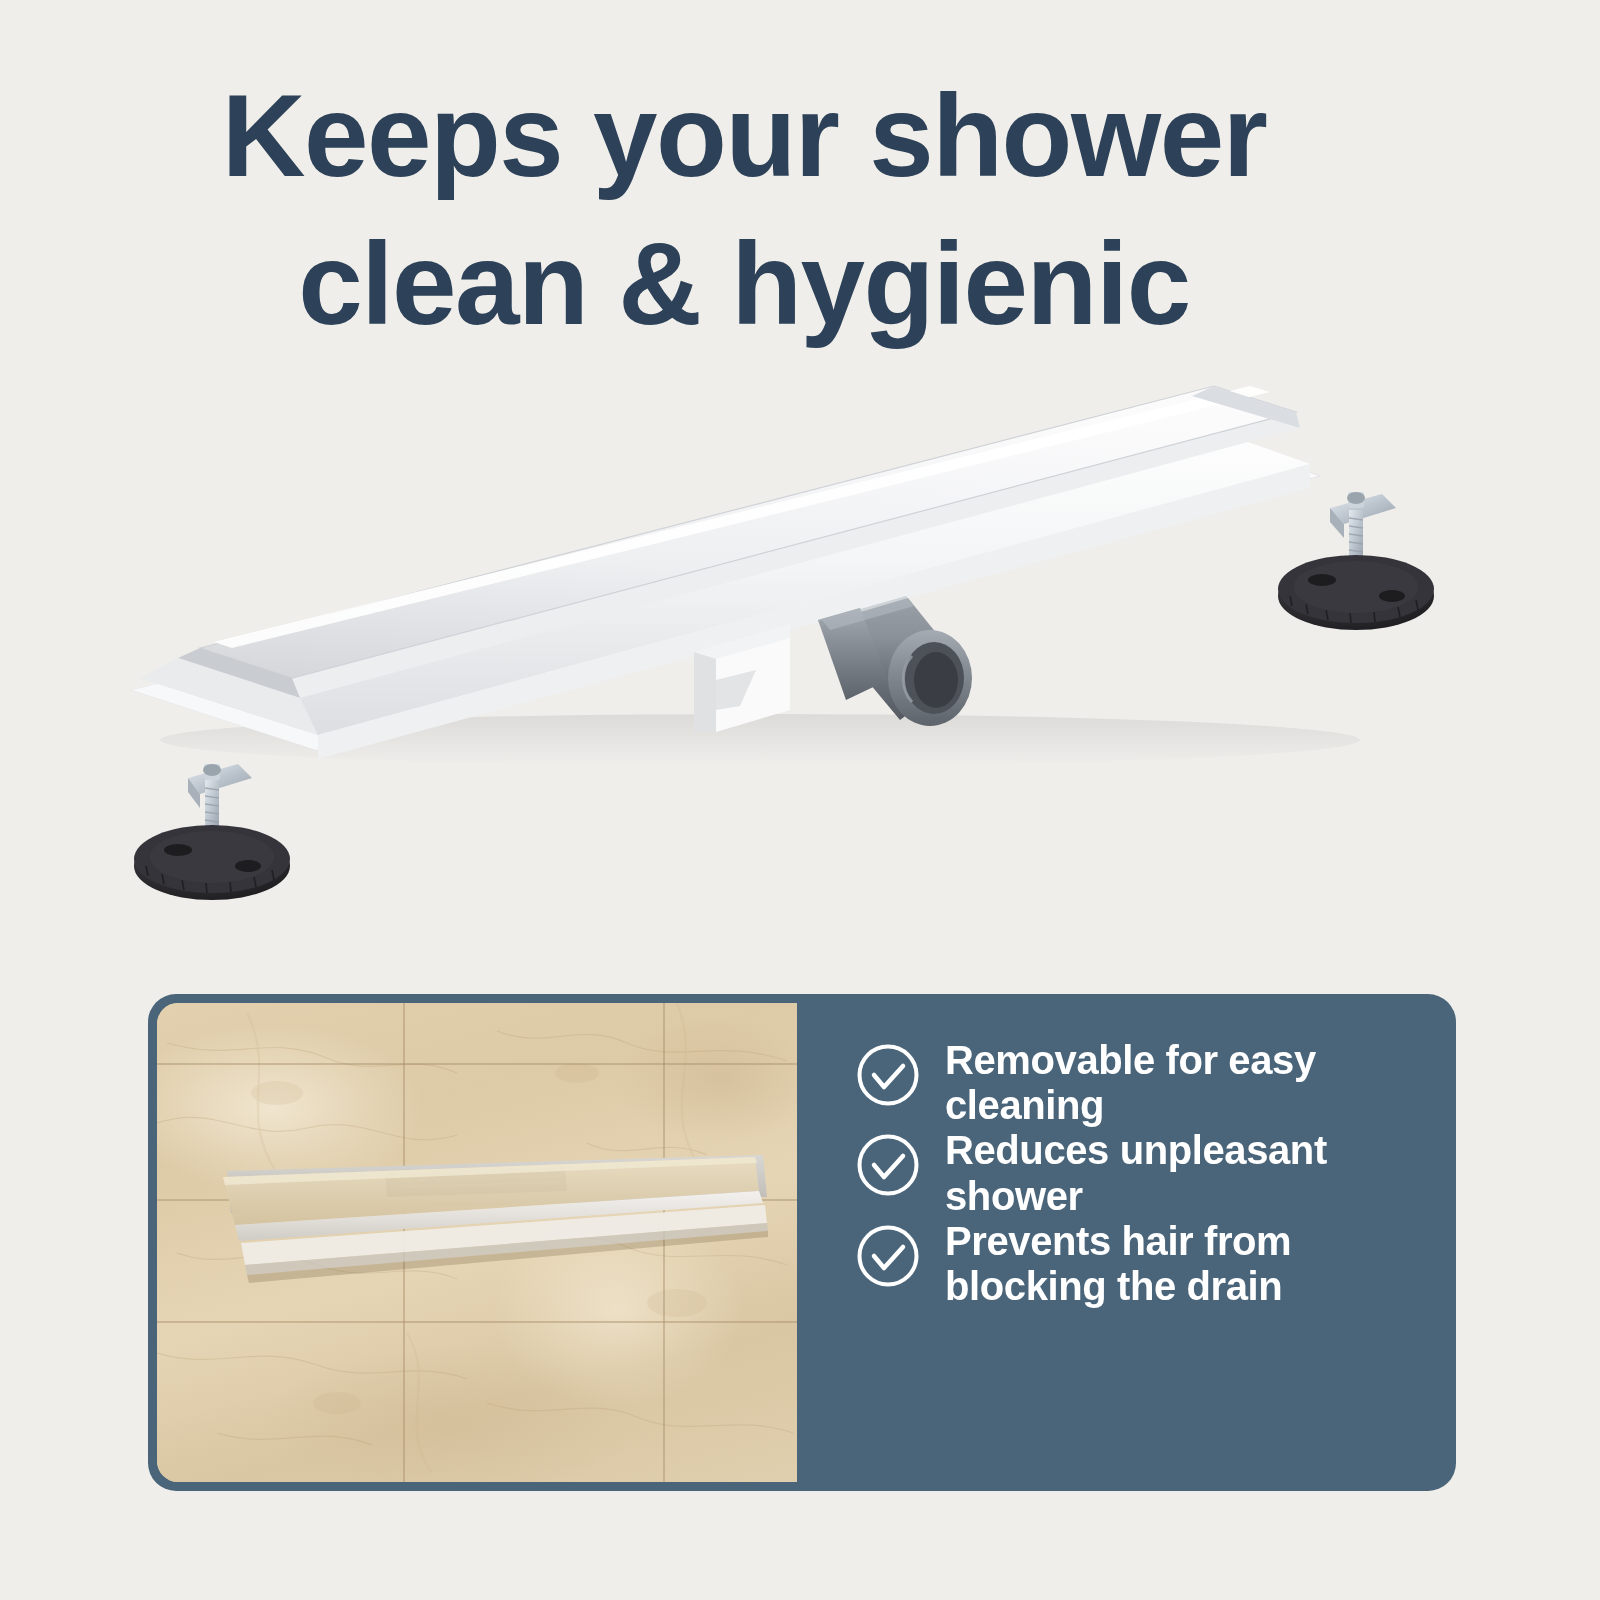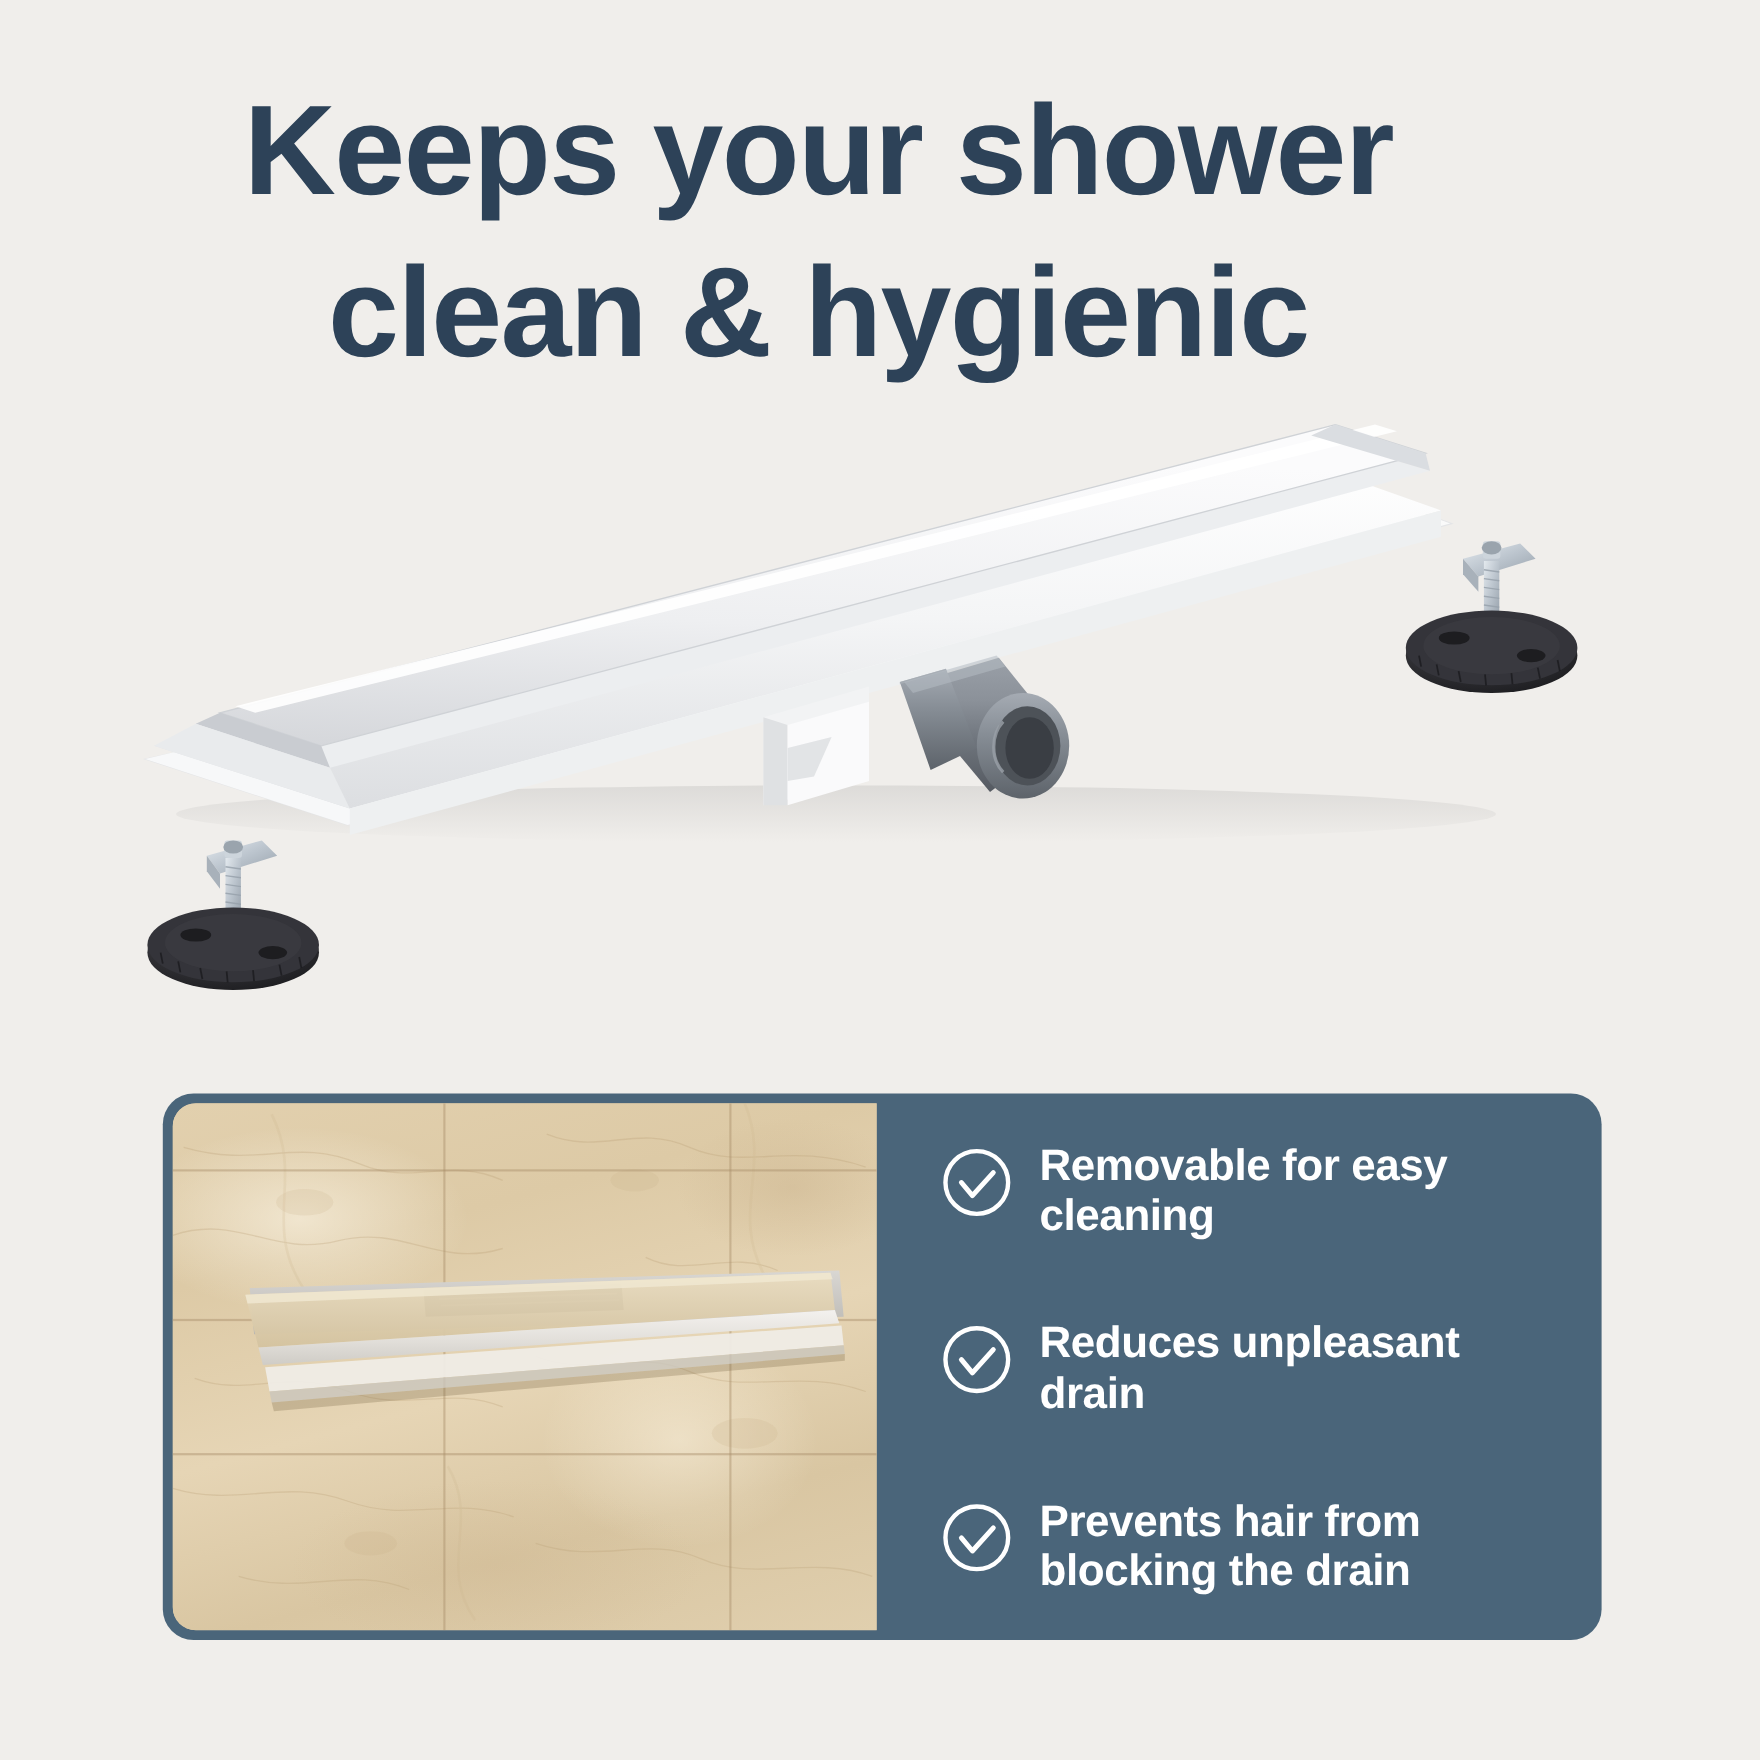--- a/index.html
+++ b/index.html
@@ -95,21 +95,20 @@
 
   
   .photo-drain { position: absolute; left: 58px; top: 148px; width: 560px; height: 165px; }
 
   
   .features {
     flex: 1 1 auto;
     padding: 44px 16px 40px 58px;
     display: flex;
     flex-direction: column;
-    justify-content: space-between;
   }
   .feature {
     display: flex;
     align-items: flex-start;
     gap: 24px;
   }
   .check-icon {
     flex: 0 0 auto;
     width: 66px;
     height: 66px;
@@ -373,21 +372,21 @@
         <polyline points="19,33 29,45 48,24" fill="none" stroke="#ffffff" stroke-width="4.5" stroke-linecap="round" stroke-linejoin="round"></polyline>
       </svg>
       <div class="feature-text">Removable for easy cleaning</div>
     </div>
 
     <div class="feature">
       <svg class="check-icon" viewBox="0 0 66 66">
         <circle cx="33" cy="33" r="28.5" fill="none" stroke="#ffffff" stroke-width="4"></circle>
         <polyline points="19,33 29,45 48,24" fill="none" stroke="#ffffff" stroke-width="4.5" stroke-linecap="round" stroke-linejoin="round"></polyline>
       </svg>
-      <div class="feature-text">Reduces unpleasant drain</div>
+      <div class="feature-text">Reduces unpleasant shower</div>
     </div>
 
     <div class="feature">
       <svg class="check-icon" viewBox="0 0 66 66">
         <circle cx="33" cy="33" r="28.5" fill="none" stroke="#ffffff" stroke-width="4"></circle>
         <polyline points="19,33 29,45 48,24" fill="none" stroke="#ffffff" stroke-width="4.5" stroke-linecap="round" stroke-linejoin="round"></polyline>
       </svg>
       <div class="feature-text">Prevents hair from blocking the drain</div>
     </div>
 

